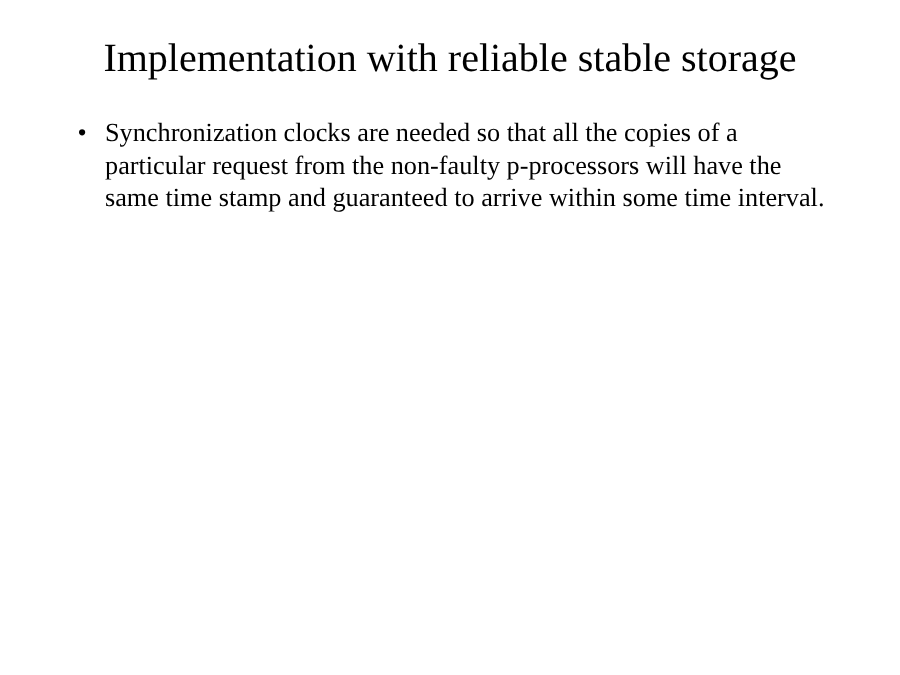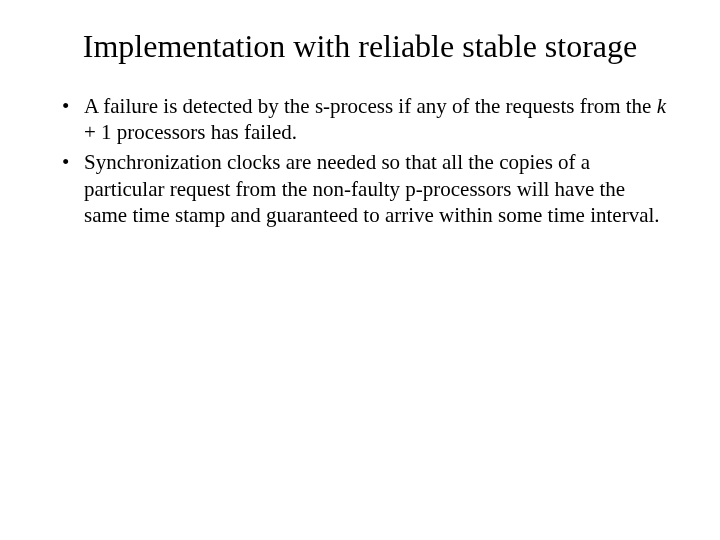--- a/index.html
+++ b/index.html
@@ -46,19 +46,16 @@
   }
   .ital { font-style: italic; }
 </style>
 </head>
 <body>
 
 <div class="slide">
   <h1 class="title">Implementation with reliable stable storage</h1>
   <ul class="bullets">
     <li>
-      <span>A failure is detected by the s-process if any of the requests from the </span><span class="ital">k</span><span> + 1 processors has failed.</span>
-    </li>
-    <li>
       <span>Synchronization clocks are needed so that all the copies of a particular request from the non-faulty p-processors will have the same time stamp and guaranteed to arrive within some time interval.</span><span class="ital"></span><span></span>
     </li>
   </ul>
 </div>
 
 </body></html>

